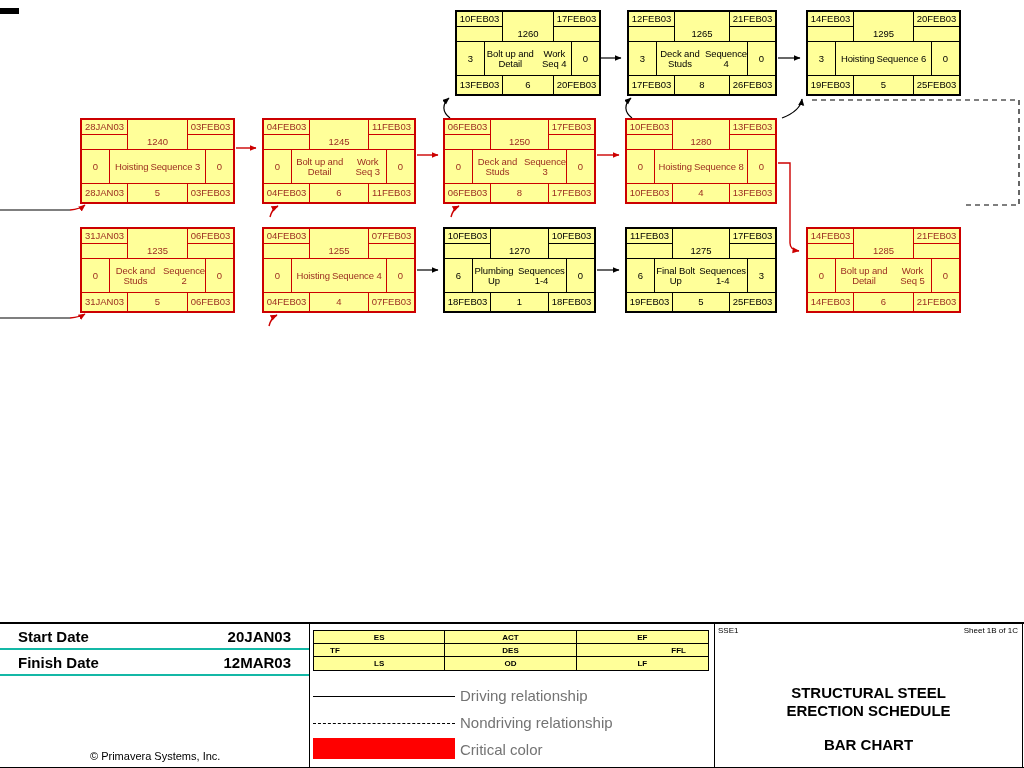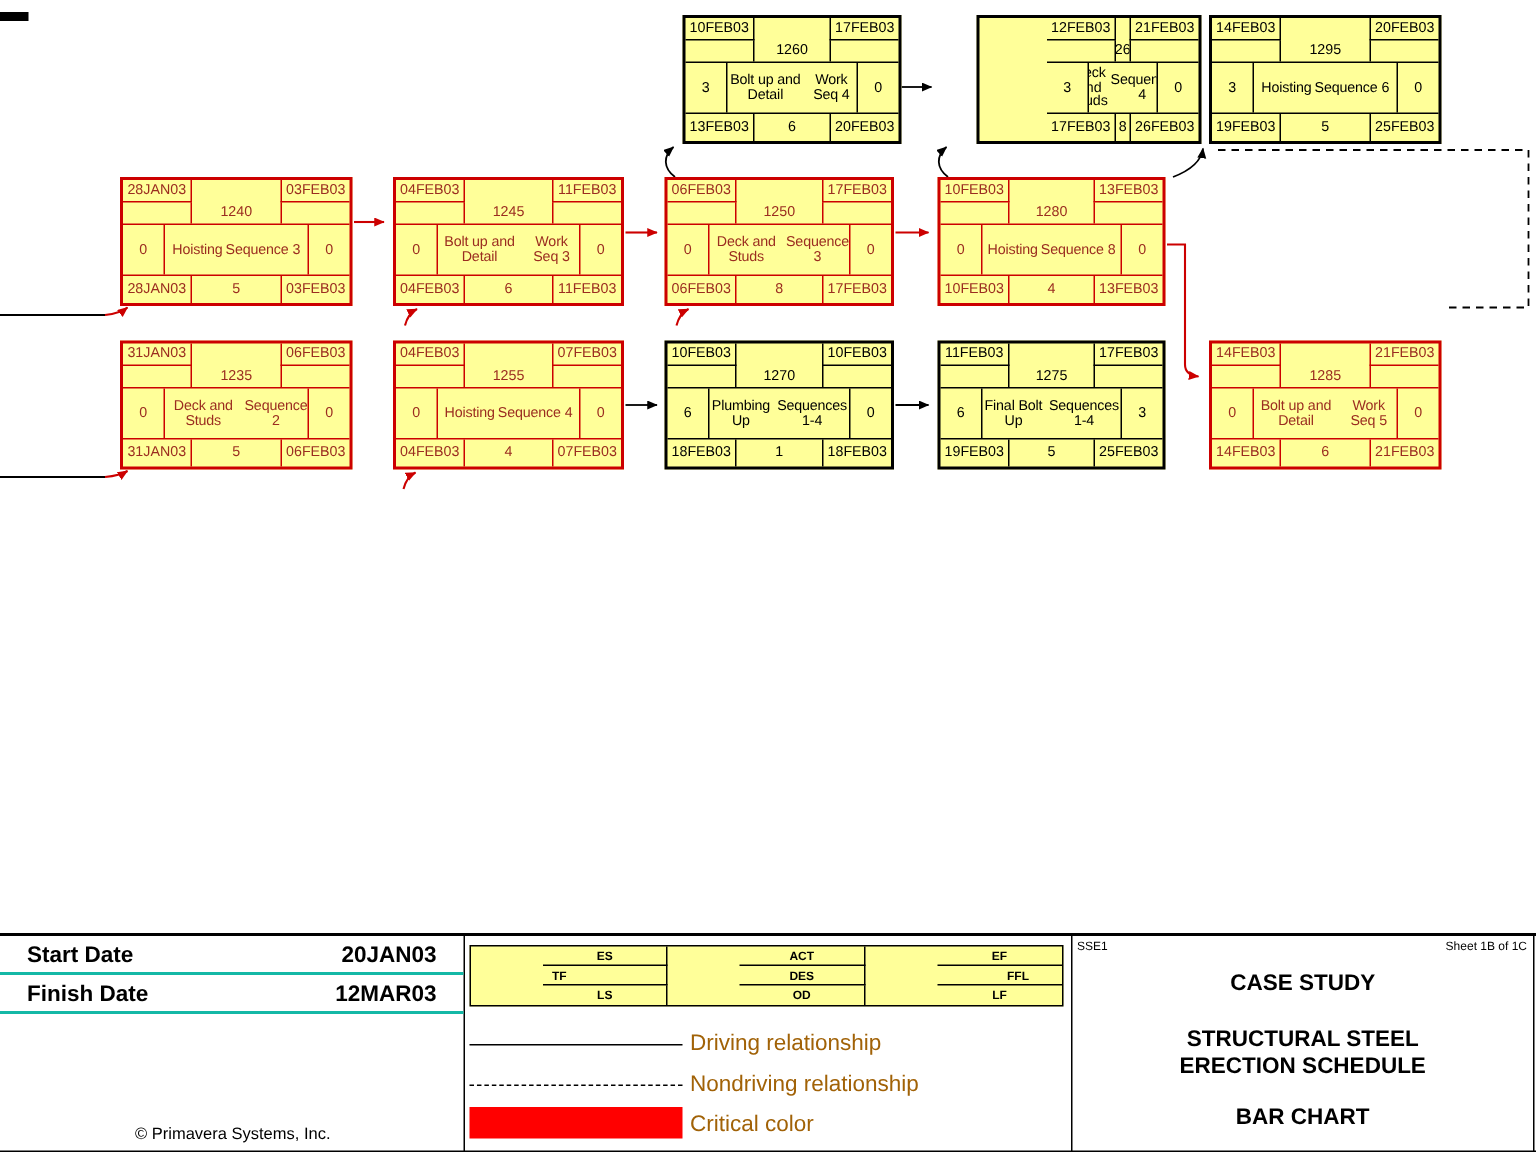--- a/index.html
+++ b/index.html
@@ -35,31 +35,31 @@
   .fsec-mid{left:310px;width:405px;border-right:1px solid #000;}
   .fsec-right{left:715px;width:308px;border-right:1px solid #000;}
   .frow{display:flex;justify-content:space-between;align-items:center;height:24px;
         border-bottom:2px solid #14b8a6;padding:0 18px;font-weight:bold;font-size:15px;}
   .copyright{position:absolute;left:90px;top:126px;font-size:11px;font-weight:normal;}
 
   .legend-box{position:absolute;left:3px;top:6px;width:396px;height:41px;background:#FFFF99;
               border:1px solid #000;box-sizing:border-box;display:grid;
               grid-template-columns:1fr 1fr 1fr;grid-template-rows:1fr 1fr 1fr;
               font-size:8px;font-weight:bold;}
-  .lg-cell{display:flex;align-items:center;justify-content:center;box-sizing:border-box;margin-left:48px;}
+  .lg-cell{display:flex;align-items:center;justify-content:center;box-sizing:border-box;}
   .lg-bR{border-right:1px solid #000;}
   .lg-bB{border-bottom:1px solid #000;}
-  .lg-alL{justify-content:flex-start;padding-left:6px;}
+  .lg-alL{justify-content:flex-start;padding-left:16px;}
   .lg-alR{justify-content:flex-end;padding-right:22px;}
 
   .sample-line{position:absolute;left:3px;width:142px;height:0;border-top:1px solid #000;}
   .sample-line.solid{top:72px;}
   .sample-line.dashed{top:99px;border-top-style:dashed;}
   .critical-swatch{position:absolute;left:3px;top:114px;width:142px;height:21px;background:#FF0000;}
-  .sample-label{position:absolute;left:150px;font-size:15px;color:#a16207;}
+  .sample-label{position:absolute;left:150px;font-size:15px;color:#737373;}
   .lbl-driving{top:63px;}
   .lbl-nondriving{top:90px;}
   .lbl-critical{top:117px;text-align:center;}
 
   .proj-code{position:absolute;left:3px;top:2px;font-size:8px;text-align:right;}
   .sheet-num{position:absolute;right:4px;top:2px;font-size:8px;}
   .rt{position:absolute;width:100%;text-align:center;font-weight:bold;font-size:15px;}
   .rt1{top:23px;}
   .rt2{top:60px;}
   .rt3{top:78px;}
@@ -119,21 +119,21 @@
         <div>Work Seq 4</div>
       </div>
       <div class="cell bL">0</div>
     </div>
     <div class="rC">
       <div class="cell bR">13FEB03</div>
       <div class="cell">6</div>
       <div class="cell bL">20FEB03</div>
     </div>
   </div>
-      <div class="abox" style="left: 651px; top: 10px; width: 150px; padding-left: 45px;">
+      <div class="abox" style="left: 627px; top: 10px; width: 150px;">
     <div class="rA">
       <div class="cell bR bB">12FEB03</div>
       <div class="cell"></div>
       <div class="cell bL bB">21FEB03</div>
       <div class="cell bR"></div>
       <div class="cell">1265</div>
       <div class="cell bL"></div>
     </div>
     <div class="rB">
       <div class="cell bR">3</div>
@@ -411,20 +411,19 @@
       <div class="sample-label lbl-driving">Driving relationship</div>
       <div class="sample-line dashed"></div>
       <div class="sample-label lbl-nondriving">Nondriving relationship</div>
       <div class="critical-swatch"></div>
       <div class="sample-label lbl-critical">Critical color</div>
     </div>
 
     <div class="fsec fsec-right">
       <div class="proj-code">SSE1</div>
       <div class="sheet-num">Sheet 1B of 1C</div>
-      <div class="rt rt1">CASE STUDY</div>
       <div class="rt rt2">STRUCTURAL STEEL</div>
       <div class="rt rt4">BAR CHART</div>
       <div class="rt rt3">ERECTION SCHEDULE</div>
     </div>
 
   </div>
 </div>
 
 </body></html>

